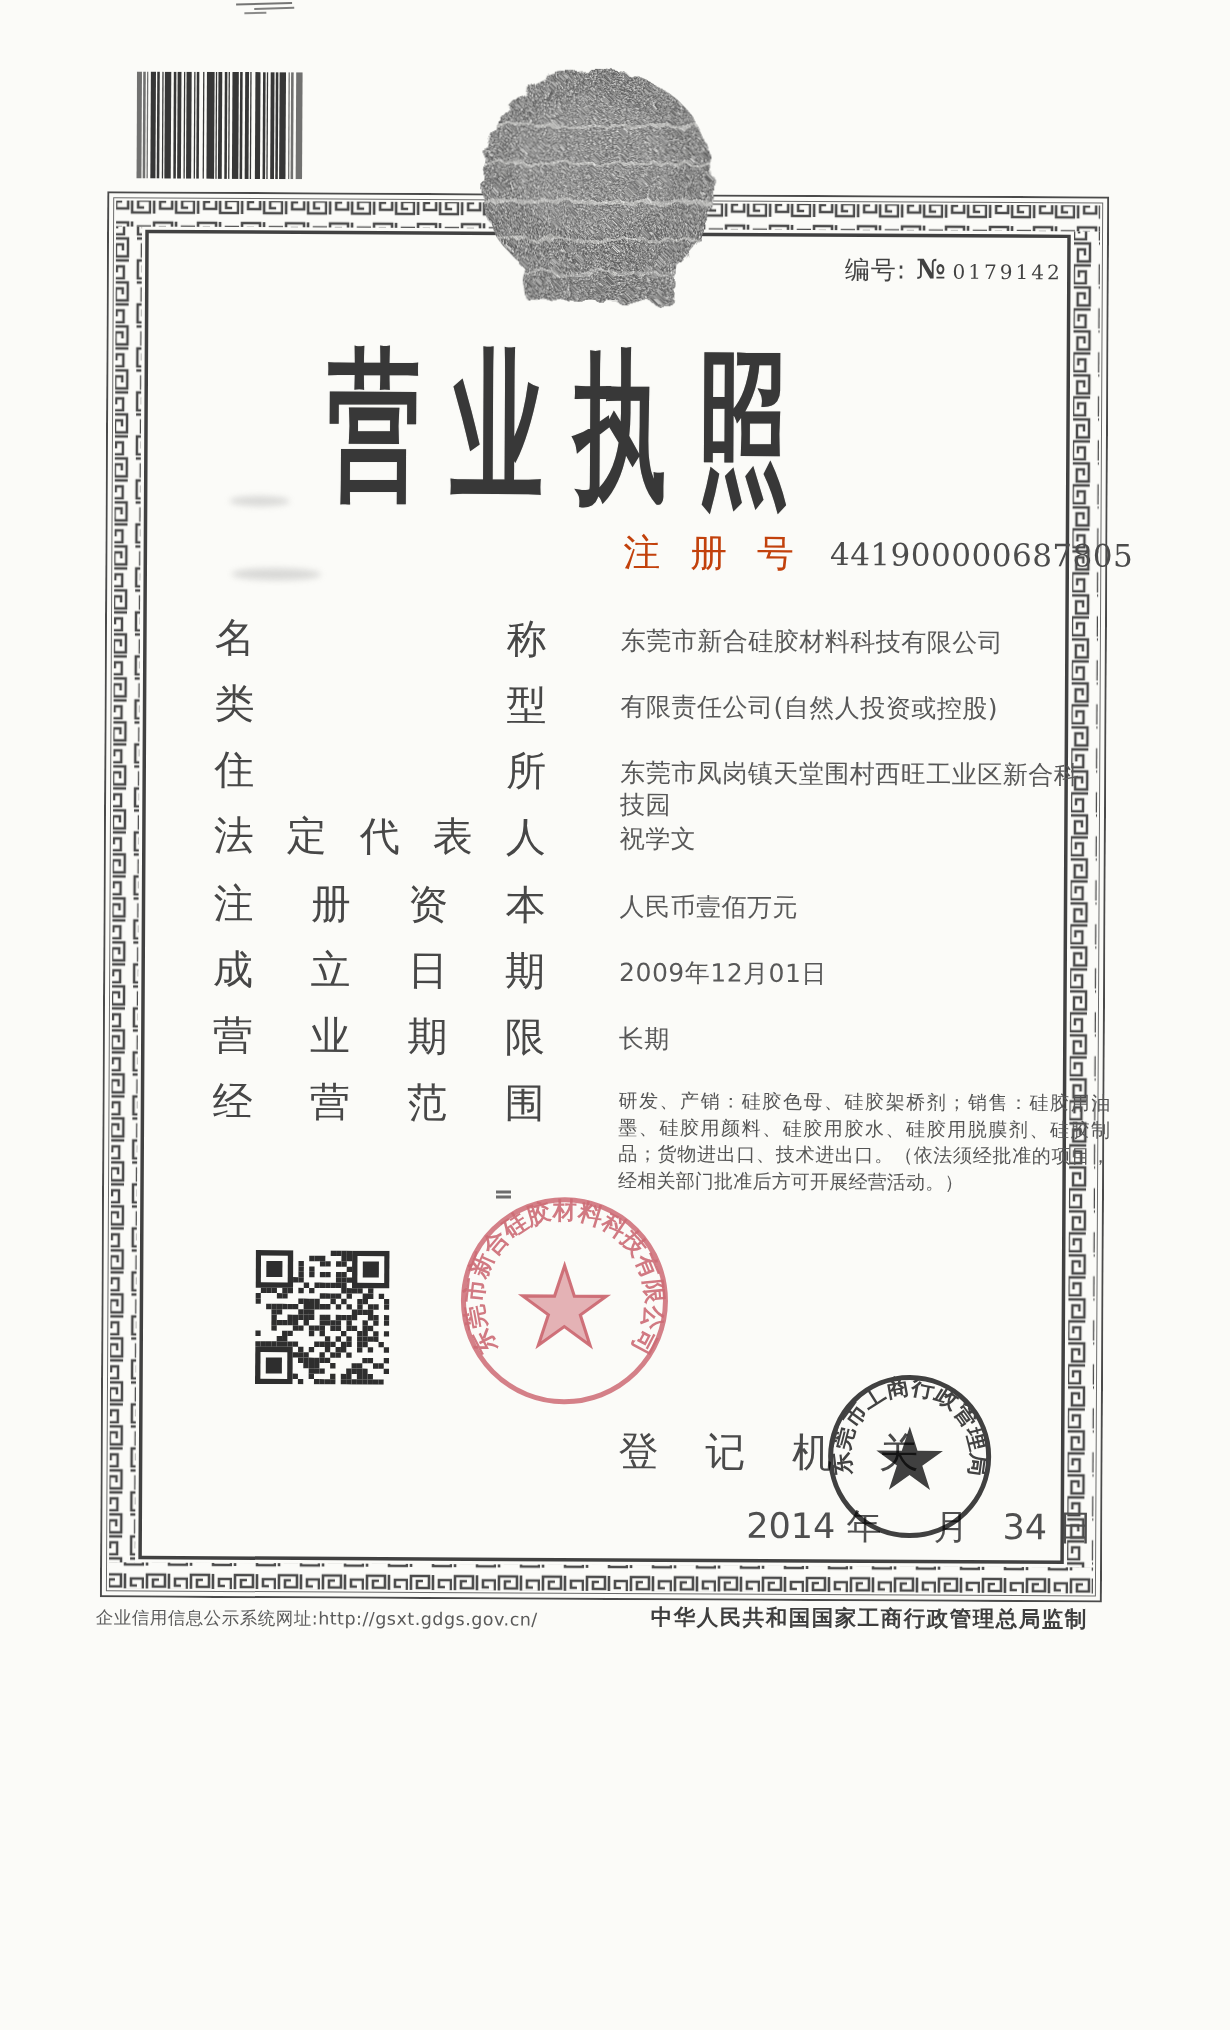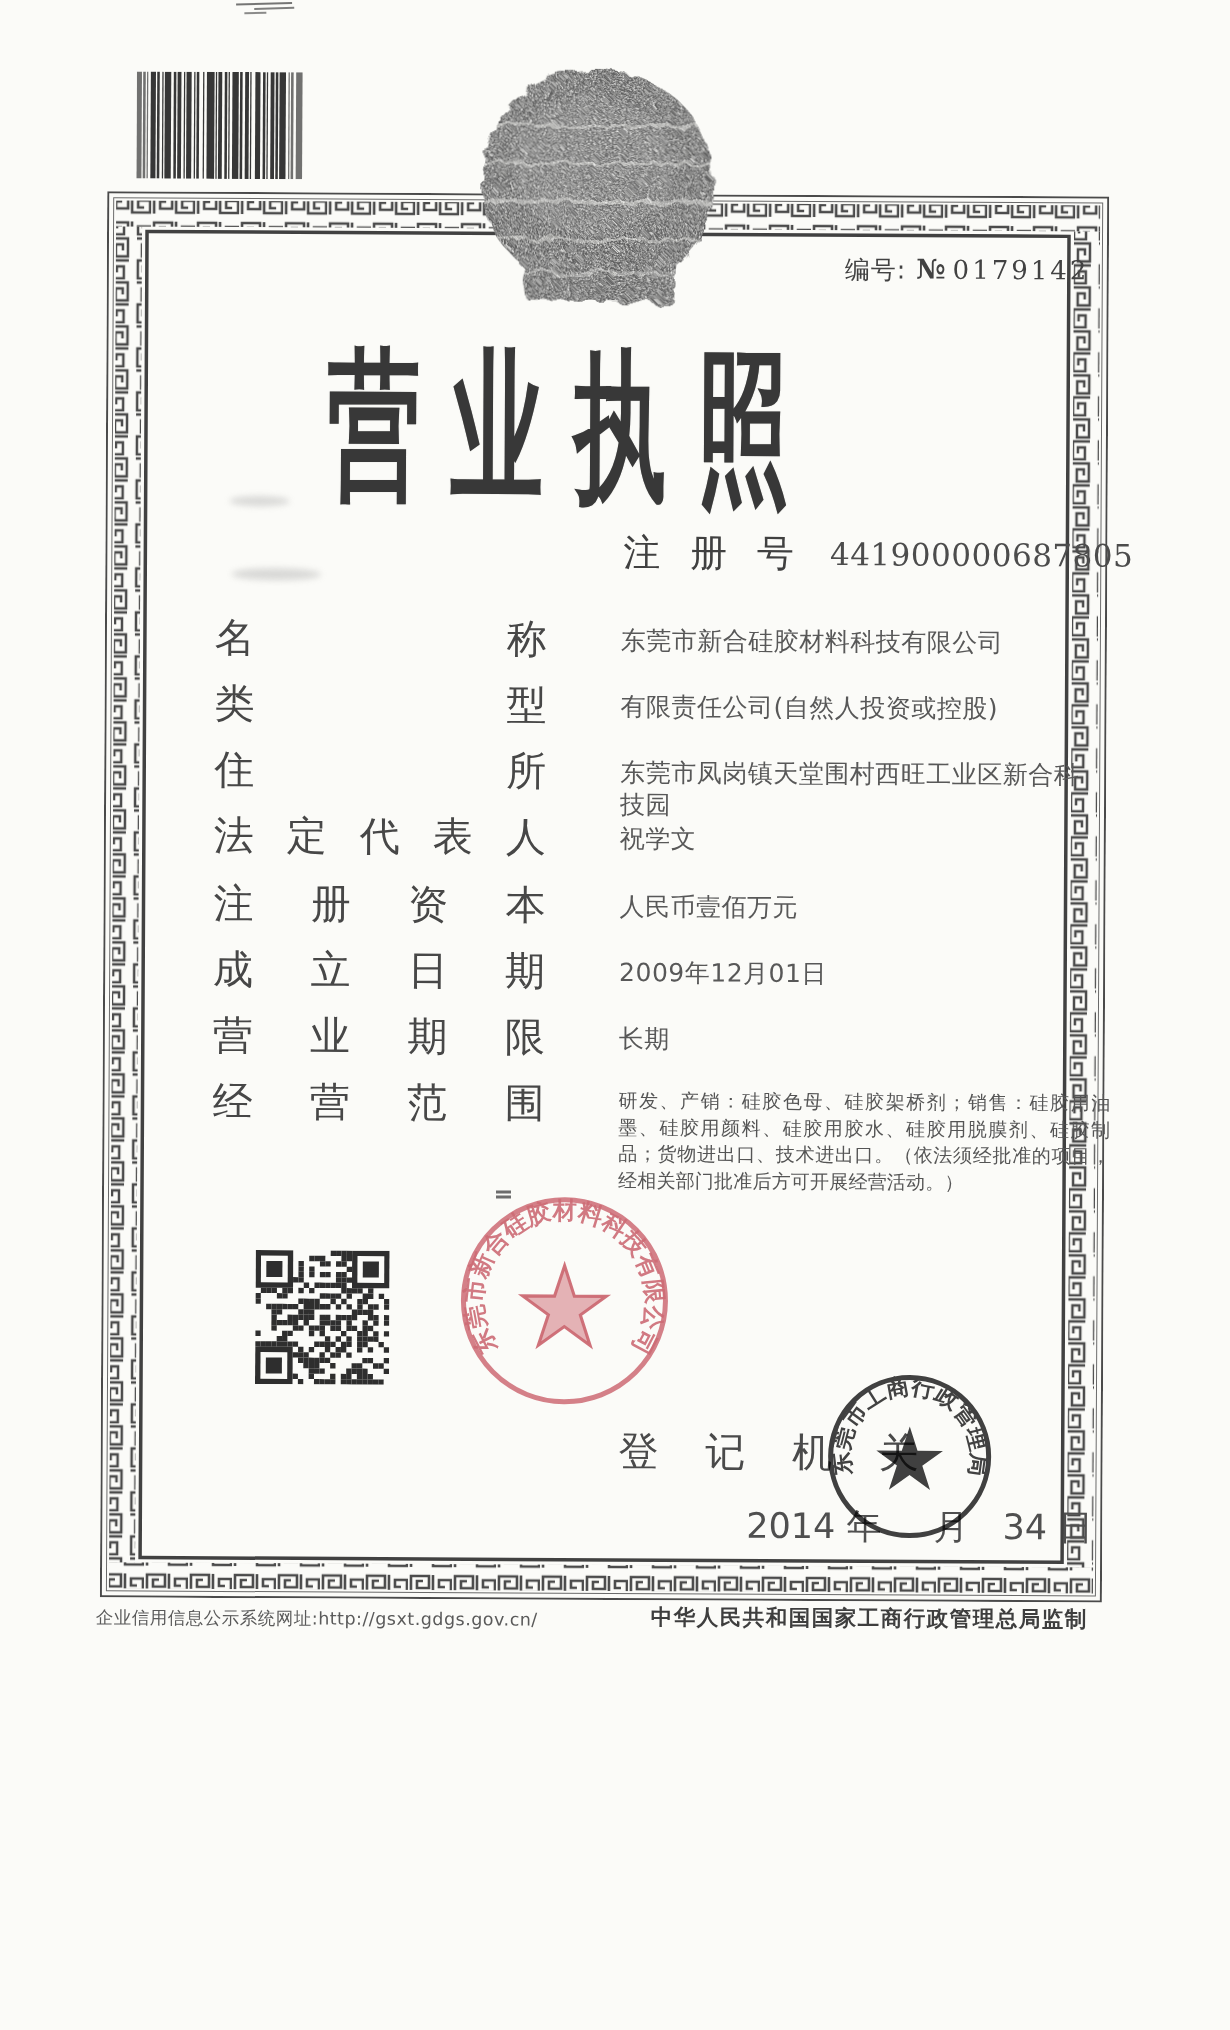--- a/index.html
+++ b/index.html
@@ -17,37 +17,37 @@
 
   
   .barcode{position:absolute;left:133px;top:74px;}
 
   
   .emblem{position:absolute;left:470px;top:66px;}
 
   
   .serial{position:absolute;left:842px;top:252px;font-size:25px;color:#424242;letter-spacing:1px;white-space:nowrap;}
   .serial .nosym{font-family:"DejaVu Serif",serif;font-weight:bold;font-size:27px;margin:0 6px 0 10px;}
-  .serial .num{font-family:"DejaVu Serif",serif;font-size:26px;letter-spacing:3px;}
+  .serial .num{font-family:"DejaVu Serif",serif;font-size:20px;letter-spacing:3px;}
 
   
   .title-wrap{position:absolute;left:140px;top:338px;width:760px;text-align:center;}
   .title{
     display:inline-block;
     font-size:162px;line-height:178px;font-weight:900;
     letter-spacing:54px;margin-right:-54px;
     color:#383838;
     transform:scale(0.57,1);transform-origin:50% 0;
     text-shadow:0 0 1px #55555588;
     white-space:nowrap;
   }
 
   
   .regno{position:absolute;left:622px;top:528px;white-space:nowrap;}
-  .regno .rlab{font-size:37px;color:#404040;letter-spacing:9px;font-weight:500;}
+  .regno .rlab{font-size:37px;color:#c2410c;letter-spacing:9px;font-weight:500;}
   .regno .rnum{font-family:"DejaVu Serif",serif;font-size:31px;color:#4c4c4c;margin-left:22px;letter-spacing:0.5px;vertical-align:1px;}
 
   
   .row{position:absolute;left:214px;width:900px;display:flex;align-items:flex-start;}
   .lbl{
     width:332px;flex:0 0 332px;
     font-size:40px;line-height:46px;font-weight:500;color:#474747;
     text-align:justify;text-align-last:justify;
   }
   .val{

